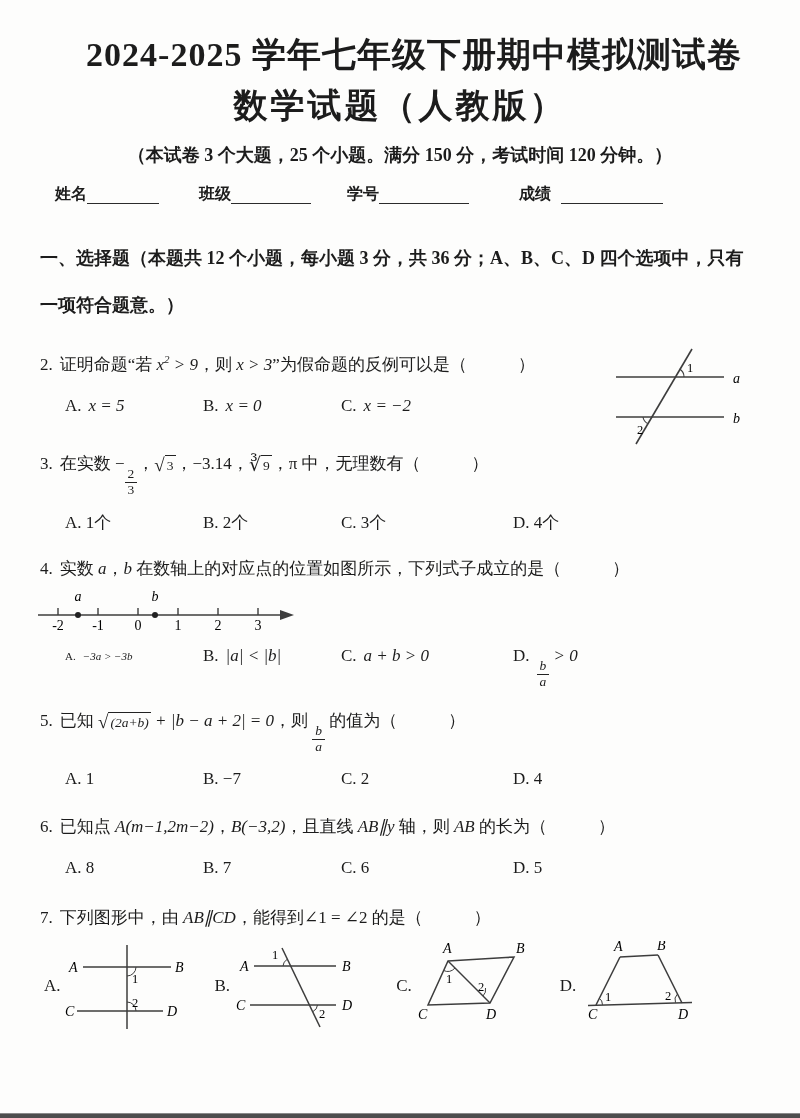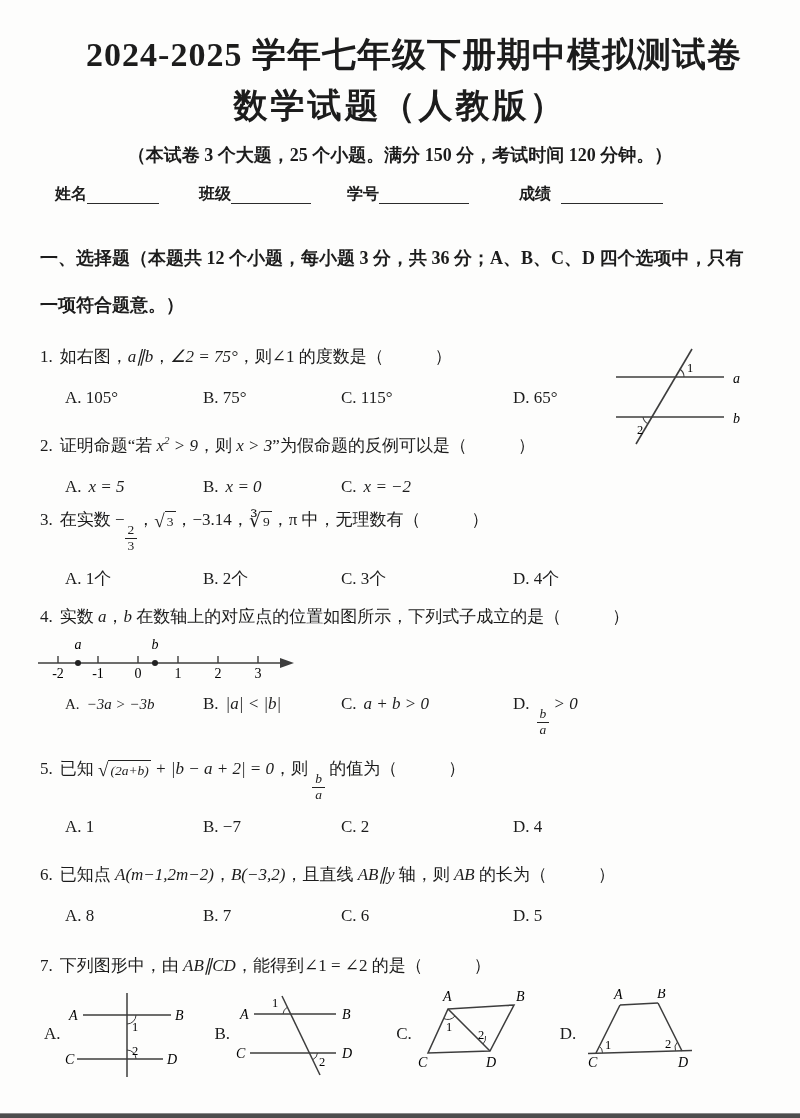--- a/index.html
+++ b/index.html
@@ -64,31 +64,20 @@
         <span class="blank"></span>
       </span>
     <span class="field f4">
         <span>成绩</span>
         <span class="blank"></span>
       </span>
   </div>
 
   <div class="sec-heading">一、选择题（本题共 12 个小题，每小题 3 分，共 36 分；A、B、C、D 四个选项中，只有一项符合题意。）</div>
 
-  <div class="q1">
-    <div class="stem" style="margin-top:14px;">
-      <span class="qnum">1.</span><span>如右图，</span><i class="mi">a∥b</i><span>，</span><i class="mi">∠2 = 75°</i><span>，则∠1 的度数是（　　　）</span>
-    </div>
-    <div class="opts">
-      <span>A. 105°</span>
-      <span>B. 75°</span>
-      <span>C. 115°</span>
-      <span>D. 65°</span>
-    </div>
-  </div>
 
   <svg class="q1fig" viewBox="0 0 150 102">
     <g stroke="#3d3d3d" stroke-width="1.6" fill="none">
       <line x1="8" y1="31" x2="116" y2="31"></line>
       <line x1="8" y1="71" x2="116" y2="71"></line>
       <line x1="28" y1="98" x2="84" y2="3"></line>
       <path d="M 71.5 23 A 9 9 0 0 1 76 31" stroke-width="1.1"></path>
       <path d="M 39.5 77.5 A 9 9 0 0 1 35 71" stroke-width="1.1"></path>
     </g>
     <text x="125" y="37" class="svglab">a</text>
@@ -102,42 +91,42 @@
       <span class="qnum">2.</span><span>证明命题“若 </span><i class="mi">x</i><sup class="msup">2</sup><i class="mi"> &gt; 9</i><span>，则 </span><i class="mi">x &gt; 3</i><span>”为假命题的反例可以是（　　　）</span>
     </div>
     <div class="opts">
       <span><span class="ol">A.</span><i class="mi">x = 5</i></span>
       <span><span class="ol">B.</span><i class="mi">x = 0</i></span>
       <span><span class="ol">C.</span><i class="mi">x = −2</i></span>
     </div>
   </div>
 
   <div class="q3">
-    <div class="stem" style="margin-top:5px;">
+    <div class="stem" style="margin-top:30px;">
       <span class="qnum">3.</span><span>在实数 −</span><span class="frac">
           <span>2</span>
           <span class="fden">3</span>
         </span><span>，</span><span class="rad">
           <span class="rsym">√</span>
           <span class="rarg">3</span>
         </span><span>，−3.14，</span><span class="rad">
           <span class="rsym">∛</span>
           <span class="rarg">9</span>
         </span><span>，π 中，无理数有（　　　）</span>
     </div>
     <div class="opts" style="margin-top:13px;">
       <span>A. 1个</span>
       <span>B. 2个</span>
       <span>C. 3个</span>
       <span>D. 4个</span>
     </div>
   </div>
 
   <div class="q4">
-    <div class="stem" style="margin-top:12px;">
+    <div class="stem" style="margin-top:20px;">
       <span class="qnum">4.</span><span>实数 </span><i class="mi">a</i><span>，</span><i class="mi">b</i><span> 在数轴上的对应点的位置如图所示，下列式子成立的是（　　　）</span>
     </div>
 
     <svg class="numline" width="266" height="46" viewBox="0 0 266 46">
       <g stroke="#3d3d3d" stroke-width="1.4" fill="none">
         <line x1="4" y1="27" x2="248" y2="27"></line>
         <line x1="24" y1="20" x2="24" y2="27"></line>
           <line x1="64" y1="20" x2="64" y2="27"></line>
         <line x1="104" y1="20" x2="104" y2="27"></line>
           <line x1="144" y1="20" x2="144" y2="27"></line>
@@ -151,21 +140,21 @@
       <text x="121" y="13" text-anchor="middle" class="svglab">b</text>
       <text x="24" y="42" text-anchor="middle" font-size="14">-2</text>
       <text x="64" y="42" text-anchor="middle" font-size="14">-1</text>
       <text x="104" y="42" text-anchor="middle" font-size="14">0</text>
       <text x="144" y="42" text-anchor="middle" font-size="14">1</text>
       <text x="184" y="42" text-anchor="middle" font-size="14">2</text>
       <text x="224" y="42" text-anchor="middle" font-size="14">3</text>
     </svg>
 
     <div class="opts" style="margin-top:10px;">
-      <span style="font-size:15px;"><span class="ol">A.</span><i class="mi">−3a &gt; −3b</i></span>
+      <span style="font-size:11px;"><span class="ol">A.</span><i class="mi">−3a &gt; −3b</i></span>
       <span><span class="ol">B.</span><i class="mi">|a| &lt; |b|</i></span>
       <span><span class="ol">C.</span><i class="mi">a + b &gt; 0</i></span>
       <span><span class="ol">D.</span><span class="frac it">
             <span>b</span>
             <span class="fden">a</span>
           </span><i class="mi"> &gt; 0</i></span>
     </div>
   </div>
 
   <div class="q5">

